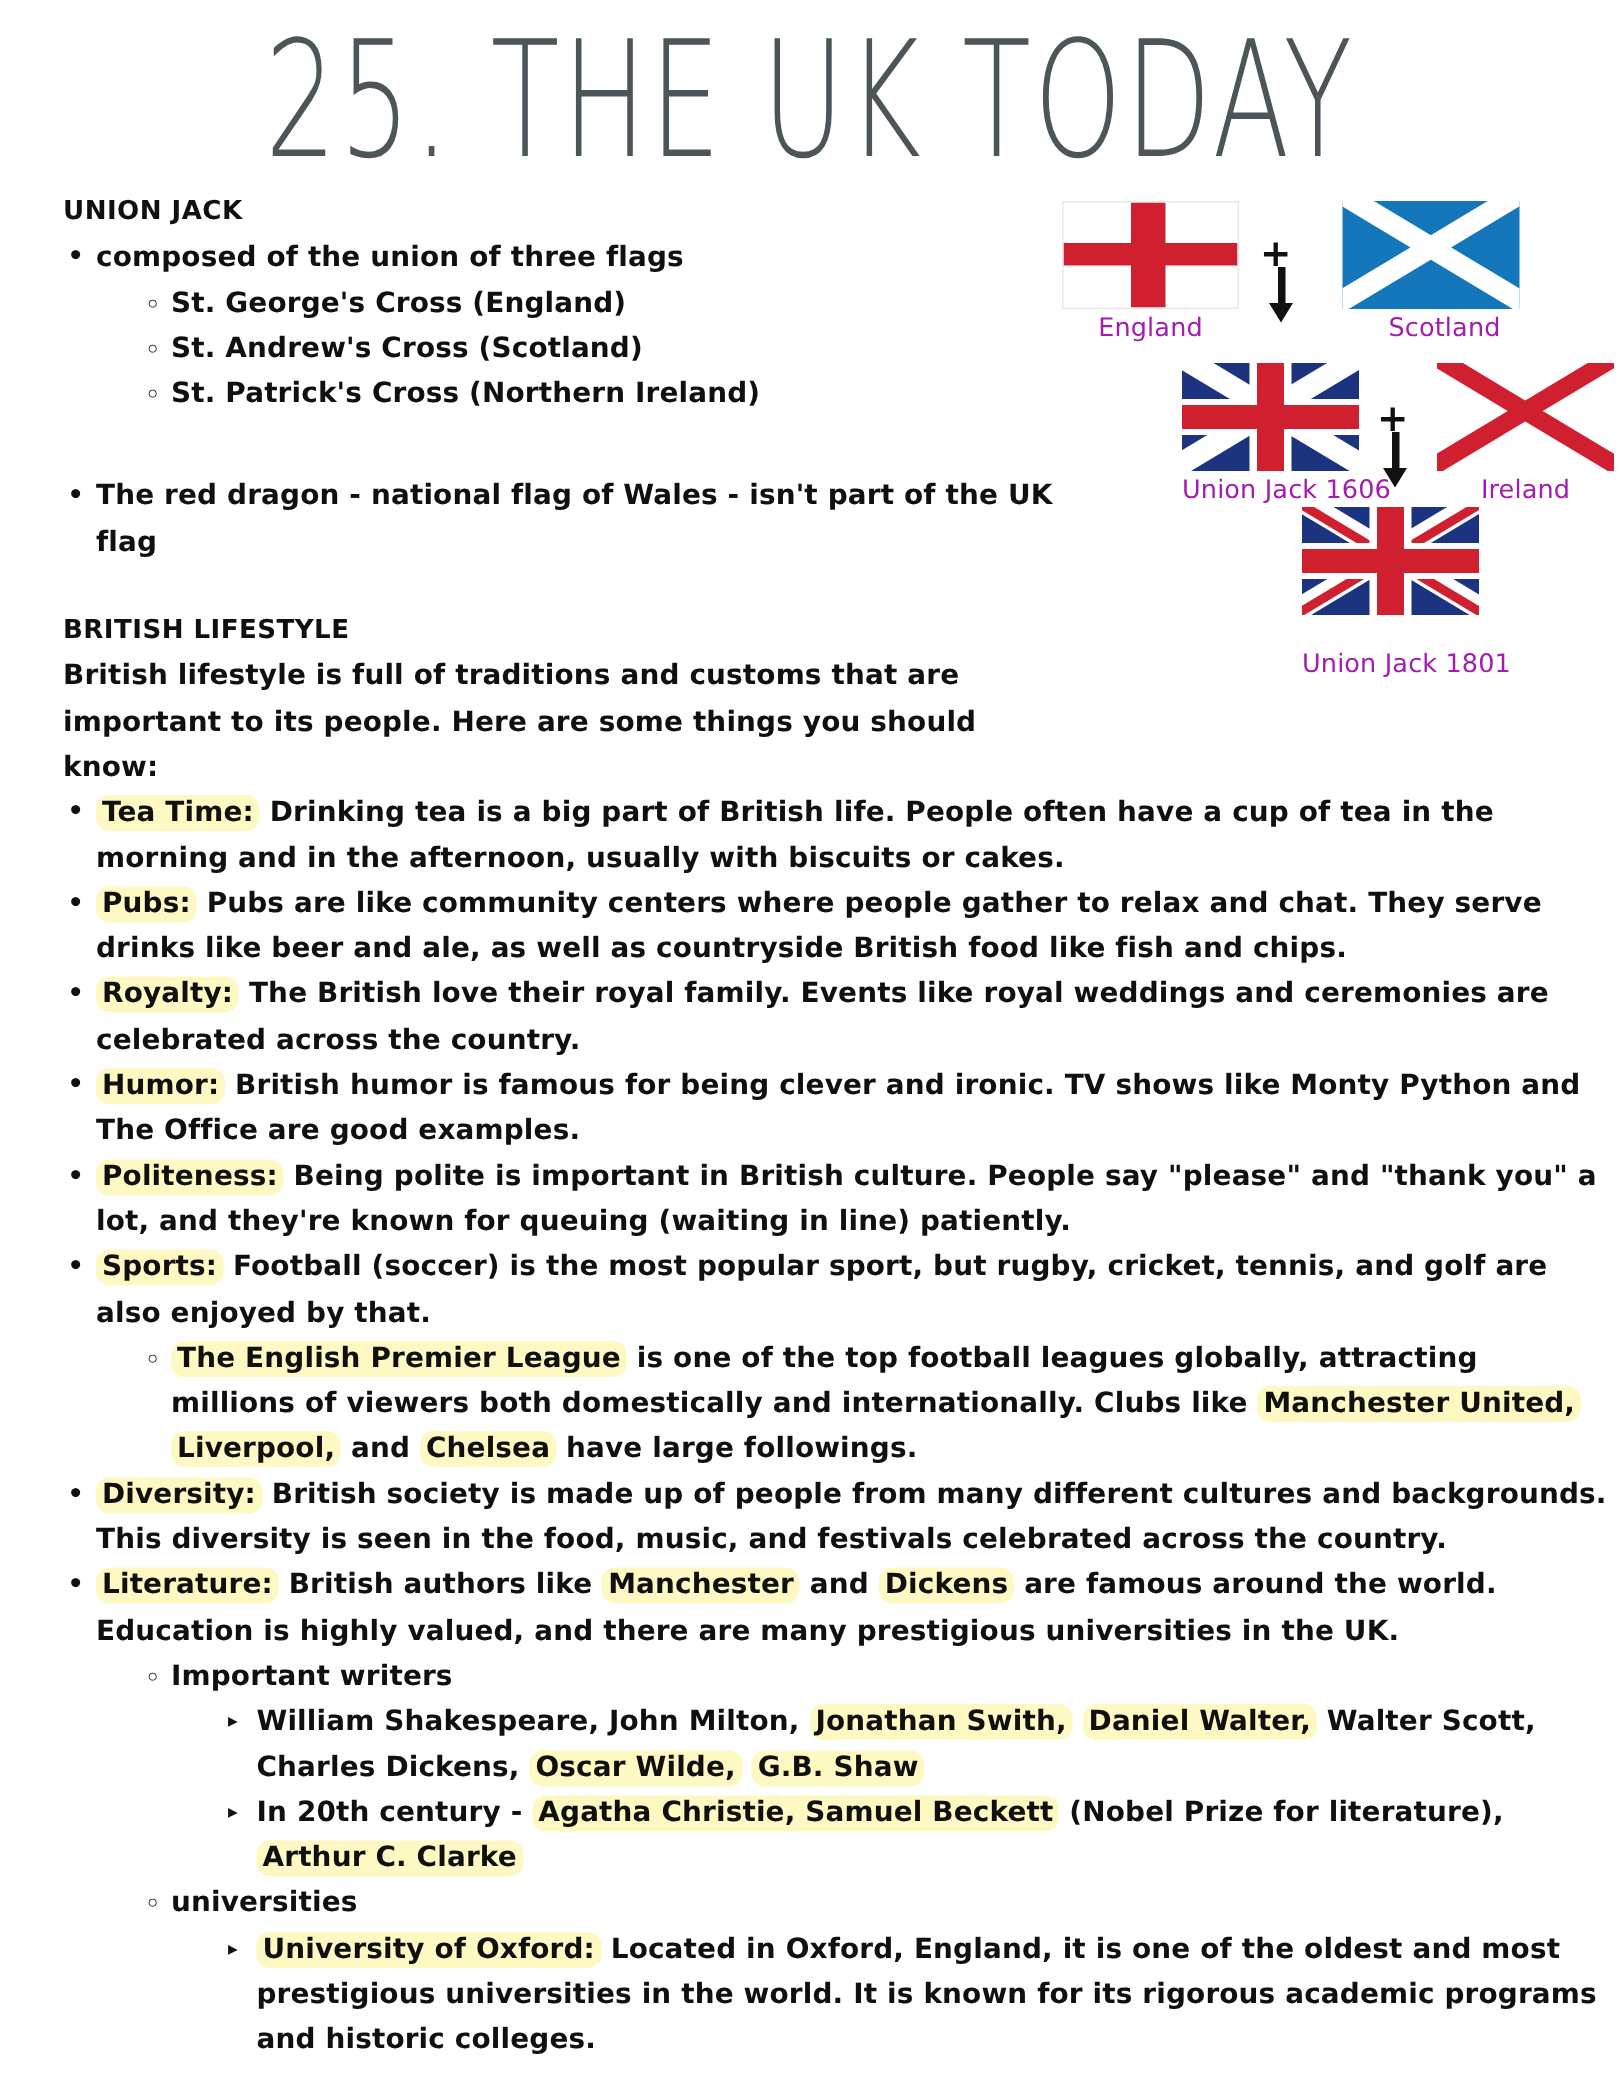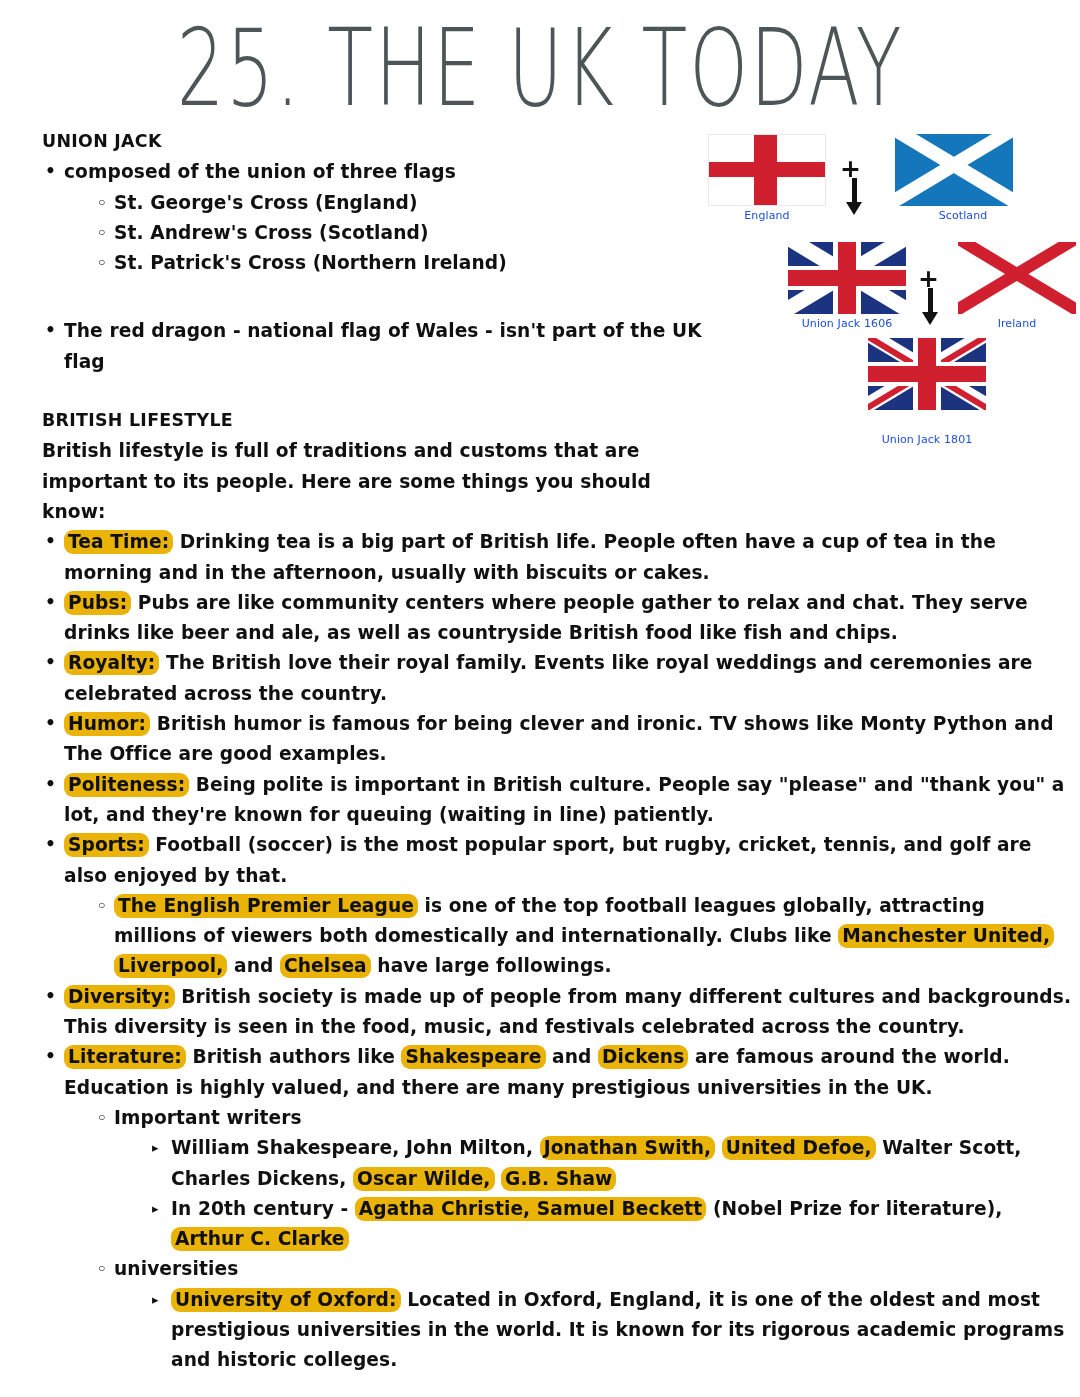--- a/index.html
+++ b/index.html
@@ -118,21 +118,21 @@
     top: 0px;
     font-size: 13px;
     line-height: 30.3px;
     color: #111;
   }
 
   
   .narrow { width: 660px; margin-top: 38px; }
 
   mark.hl {
-    background: #eab308;
+    background: #fef9c3;
     color: #101010;
     border-radius: 9px;
     padding: 1px 4px 2px 4px;
     box-decoration-break: clone;
     -webkit-box-decoration-break: clone;
   }
 
   
   #flags {
     position: absolute;
@@ -146,22 +146,22 @@
     position: relative;
     overflow: hidden;
     background: #ffffff;
   }
   .flabel {
     position: absolute;
     width: 100%;
     text-align: center;
     top: 100%;
     margin-top: 3px;
-    color: #1d4ed8;
-    font-size: 11px;
+    color: #a21caf;
+    font-size: 17px;
     font-family: "DejaVu Sans", sans-serif;
     white-space: nowrap;
     letter-spacing: 0.1px;
   }
   .plus {
     position: absolute;
     color: #111;
     font-size: 25px;
     font-weight: 700;
     line-height: 1;
@@ -361,29 +361,29 @@
             <mark class="hl">The English Premier League</mark><span> is one of the top football leagues globally, attracting millions of viewers both domestically and internationally. Clubs like </span><mark class="hl">Manchester United,</mark> <mark class="hl">Liverpool,</mark><span> and </span><mark class="hl">Chelsea</mark><span> have large followings.</span>
           </li>
         </ul>
       </li>
 
       <li>
         <mark class="hl">Diversity:</mark><span> British society is made up of people from many different cultures and backgrounds. This diversity is seen in the food, music, and festivals celebrated across the country.</span>
       </li>
 
       <li>
-        <mark class="hl">Literature:</mark><span> British authors like </span><mark class="hl">Shakespeare</mark><span> and </span><mark class="hl">Dickens</mark><span> are famous around the world. Education is highly valued, and there are many prestigious universities in the UK.</span>
+        <mark class="hl">Literature:</mark><span> British authors like </span><mark class="hl">Manchester</mark><span> and </span><mark class="hl">Dickens</mark><span> are famous around the world. Education is highly valued, and there are many prestigious universities in the UK.</span>
 
         <ul class="l2">
 
           <li>
             <span>Important writers</span>
             <ul class="l3">
               <li>
-                <span>William Shakespeare, John Milton, </span><mark class="hl">Jonathan Swith,</mark><span> </span><mark class="hl">United Defoe,</mark><span> Walter Scott, Charles Dickens, </span><mark class="hl">Oscar Wilde,</mark><span> </span><mark class="hl">G.B. Shaw</mark>
+                <span>William Shakespeare, John Milton, </span><mark class="hl">Jonathan Swith,</mark><span> </span><mark class="hl">Daniel Walter,</mark><span> Walter Scott, Charles Dickens, </span><mark class="hl">Oscar Wilde,</mark><span> </span><mark class="hl">G.B. Shaw</mark>
               </li>
               <li>
                 <span>In 20th century - </span><mark class="hl">Agatha Christie, Samuel Beckett</mark><span> (Nobel Prize for literature), </span><mark class="hl">Arthur C. Clarke</mark>
               </li>
             </ul>
           </li>
 
           <li>
             <span>universities</span>
             <ul class="l3">

